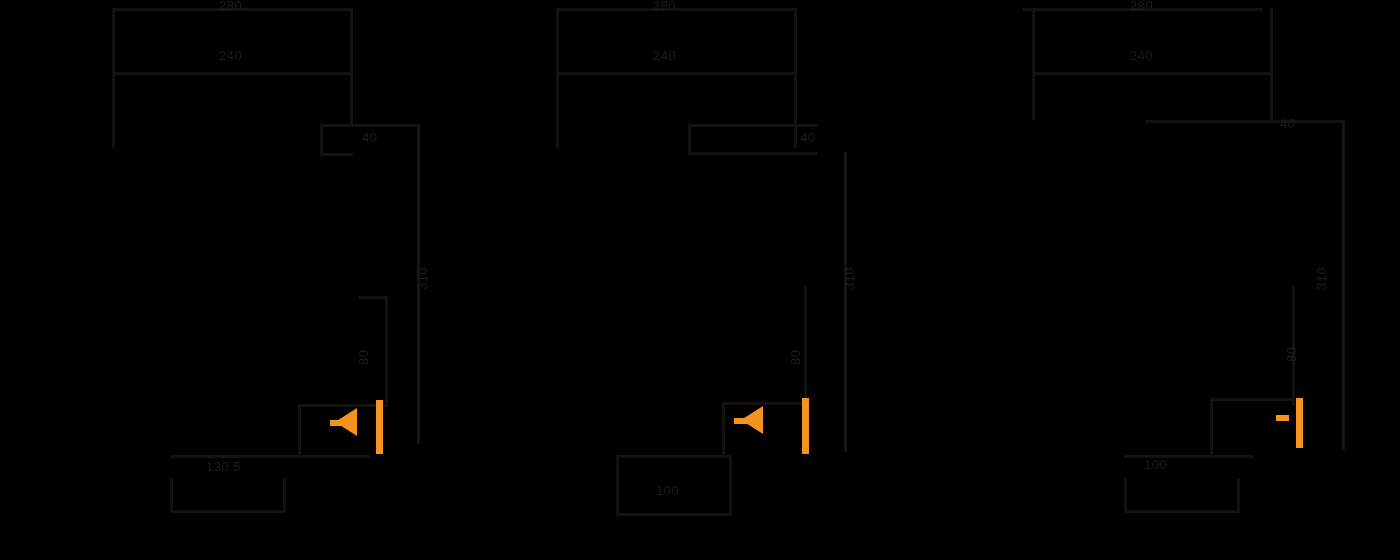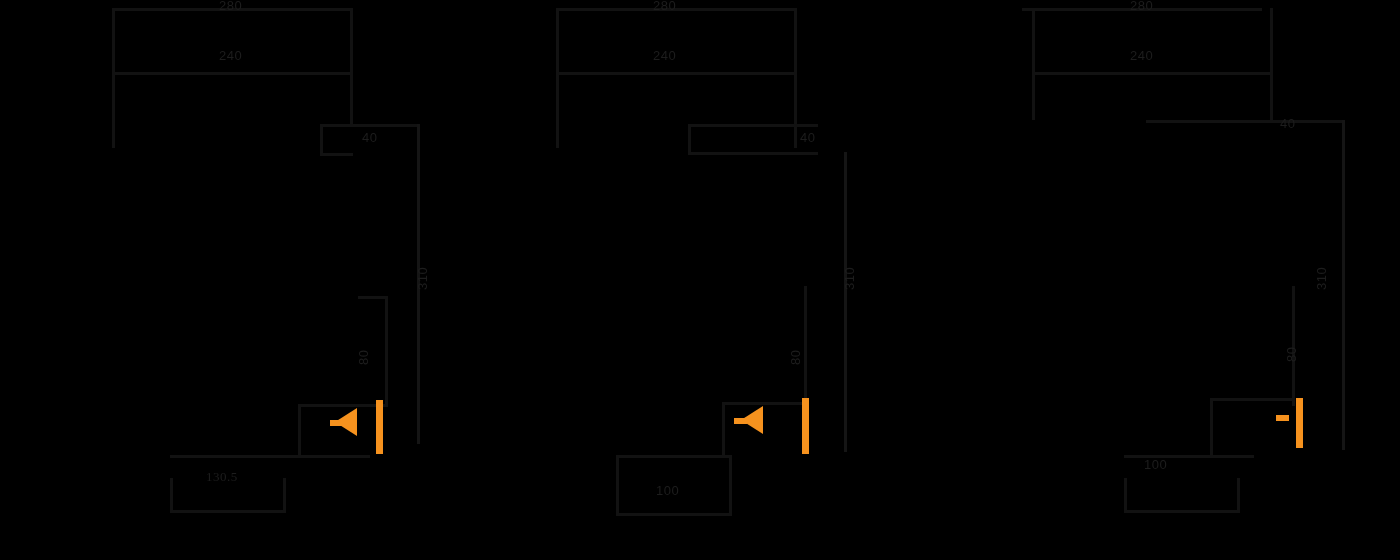--- a/index.html
+++ b/index.html
@@ -99,21 +99,21 @@
 
     <div class="line h" style="left:298px; top:404px; width:90px;"></div>
     <div class="line v" style="left:298px; top:404px; height:52px;"></div>
 
     <div class="marker-stem" style="left:376px; top:400px; height:54px;"></div>
     <div class="marker-flag" style="left:335px; top:408px; border-left-color:#f6921e; border-left-width:22px; transform: scaleX(-1);"></div>
     <div class="marker-tick" style="left:330px; top:420px;"></div>
 
     <div class="line h" style="left:170px; top:455px; width:200px;"></div>
     <div class="box" style="left:170px; top:478px; width:110px; height:32px; border-top:none;"></div>
-    <div class="label" style="left:206px; top:469px;font-family:Liberation Serif, serif;">130.5</div>
+    <div class="label" style="left:206px; top:459px;">130.5</div>
   </div>
 
   <div class="panel" style="left:466px;">
 
     <div class="line h" style="left:90px; top:8px; width:240px;"></div>
     <div class="label" style="left:187px; top:-2px;">280</div>
 
     <div class="line v" style="left:90px; top:8px; height:140px;"></div>
     <div class="line v" style="left:328px; top:8px; height:140px;"></div>
 

